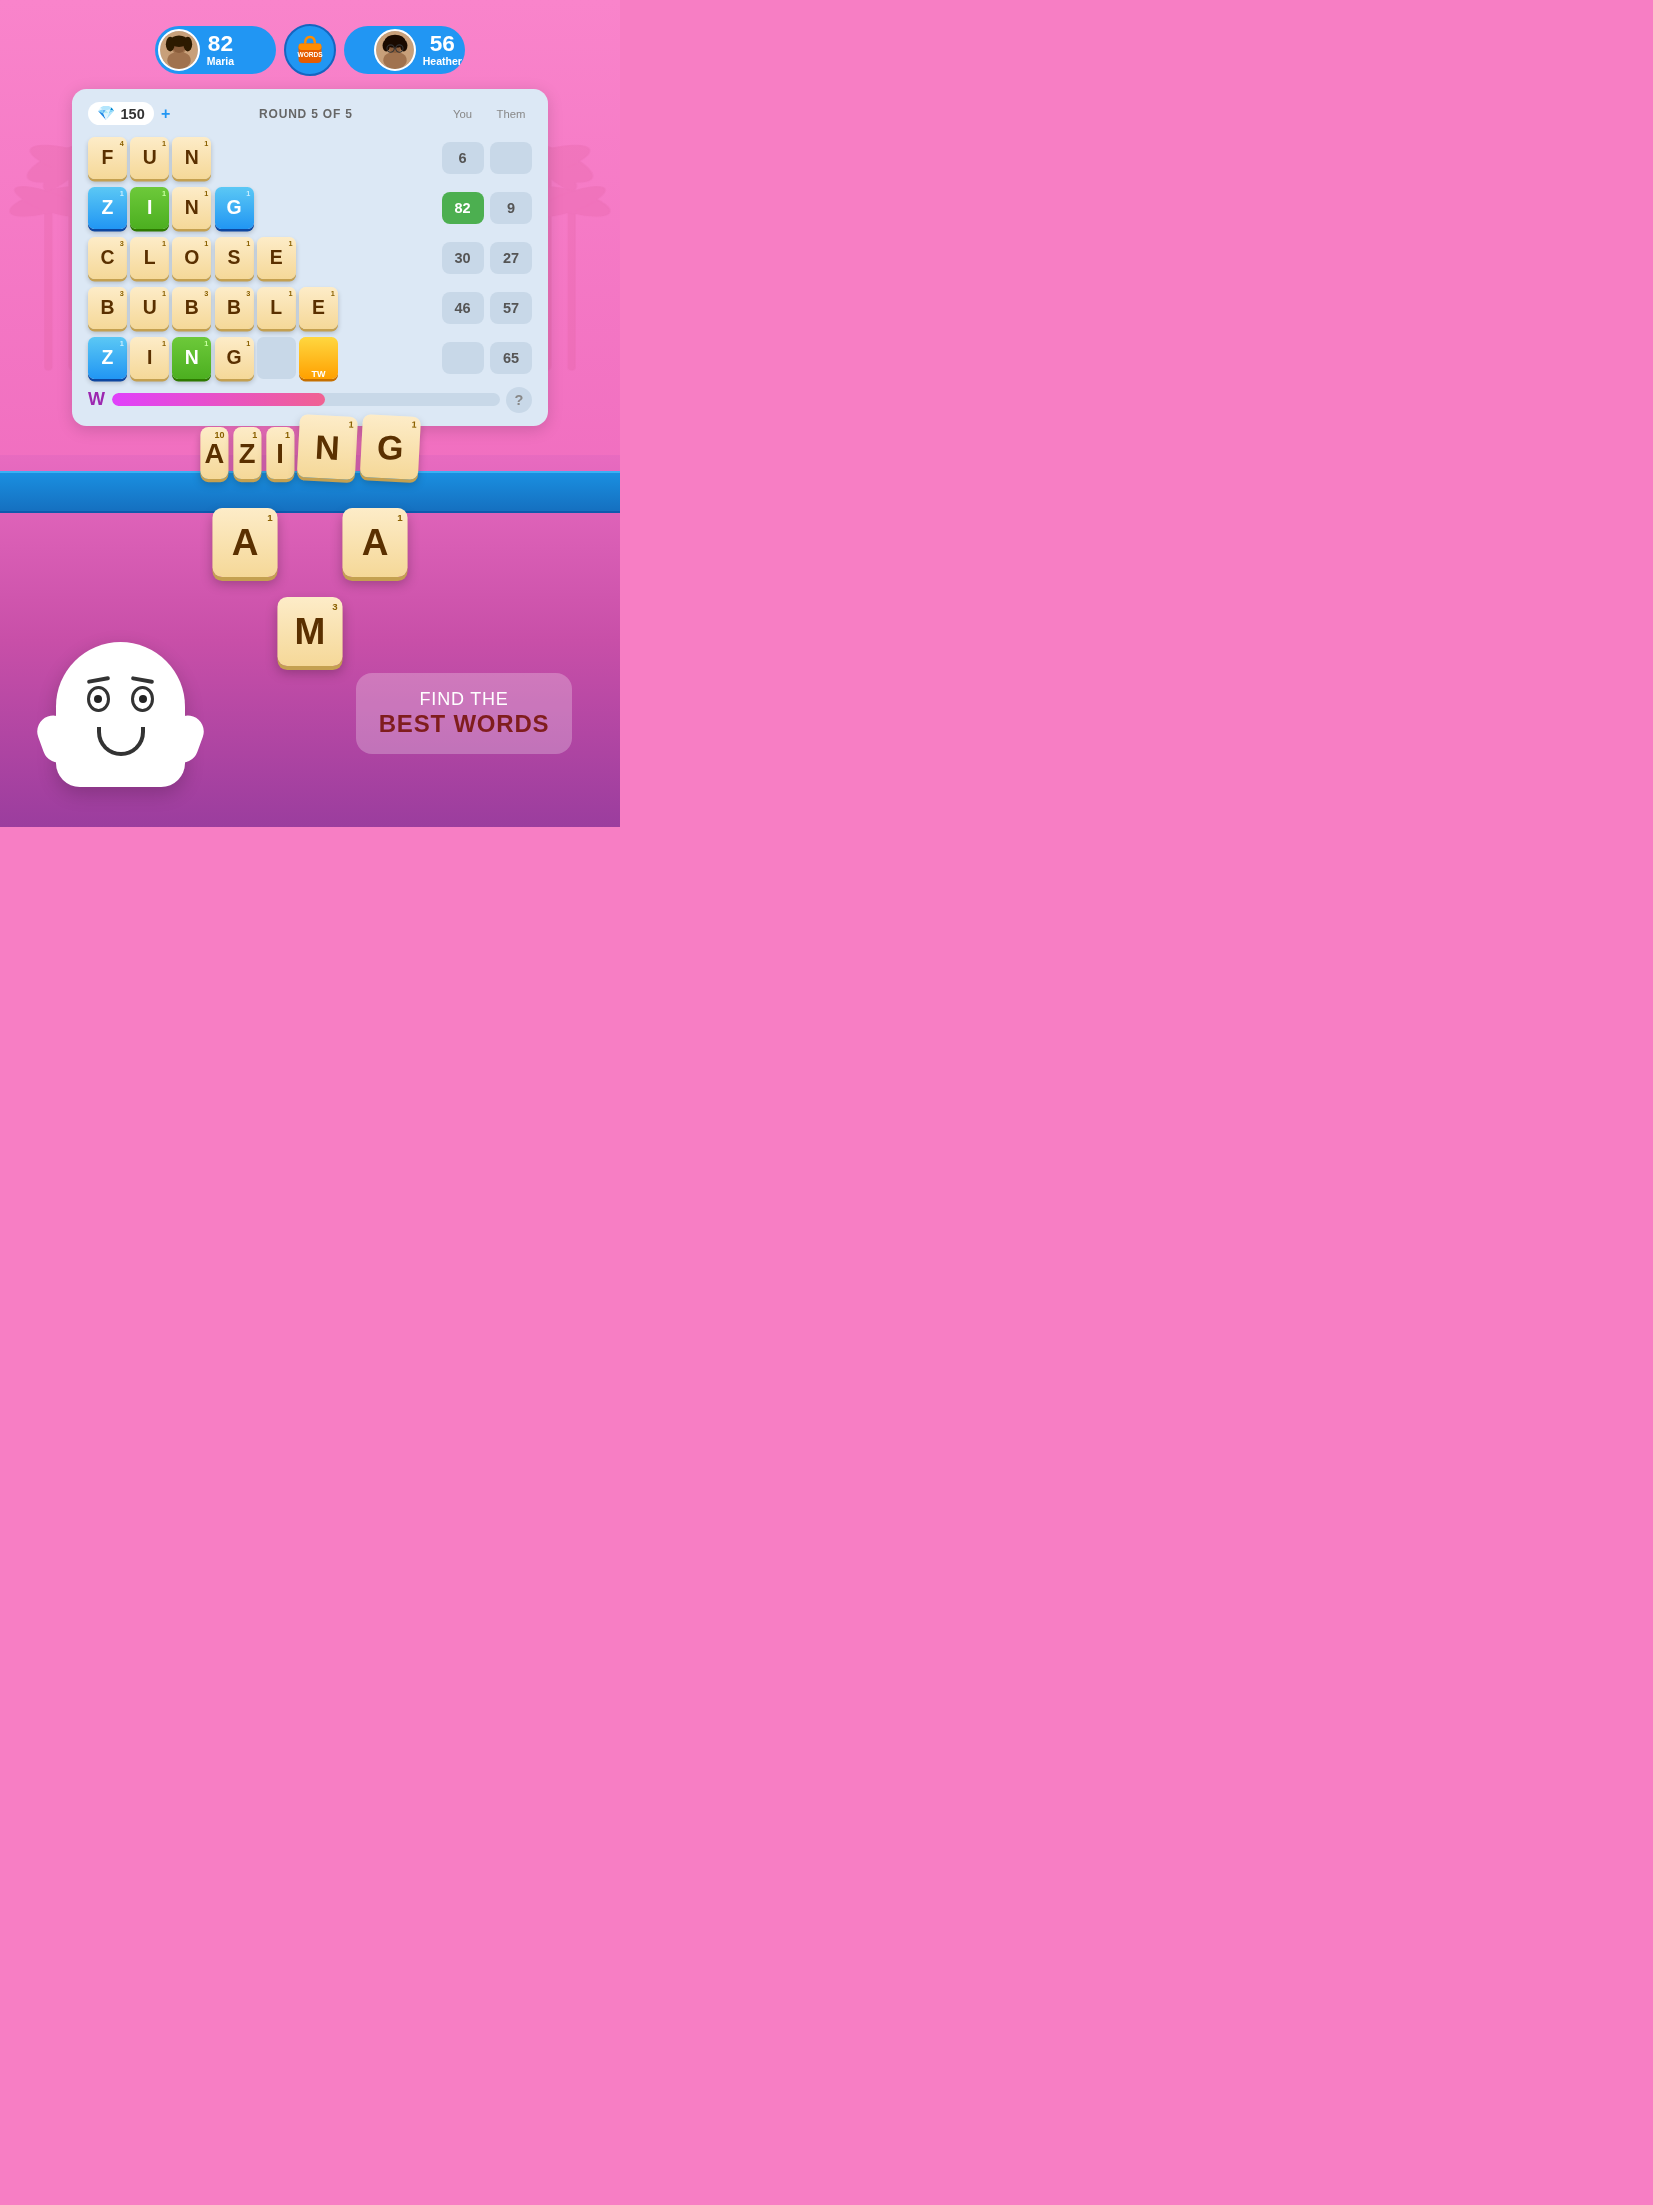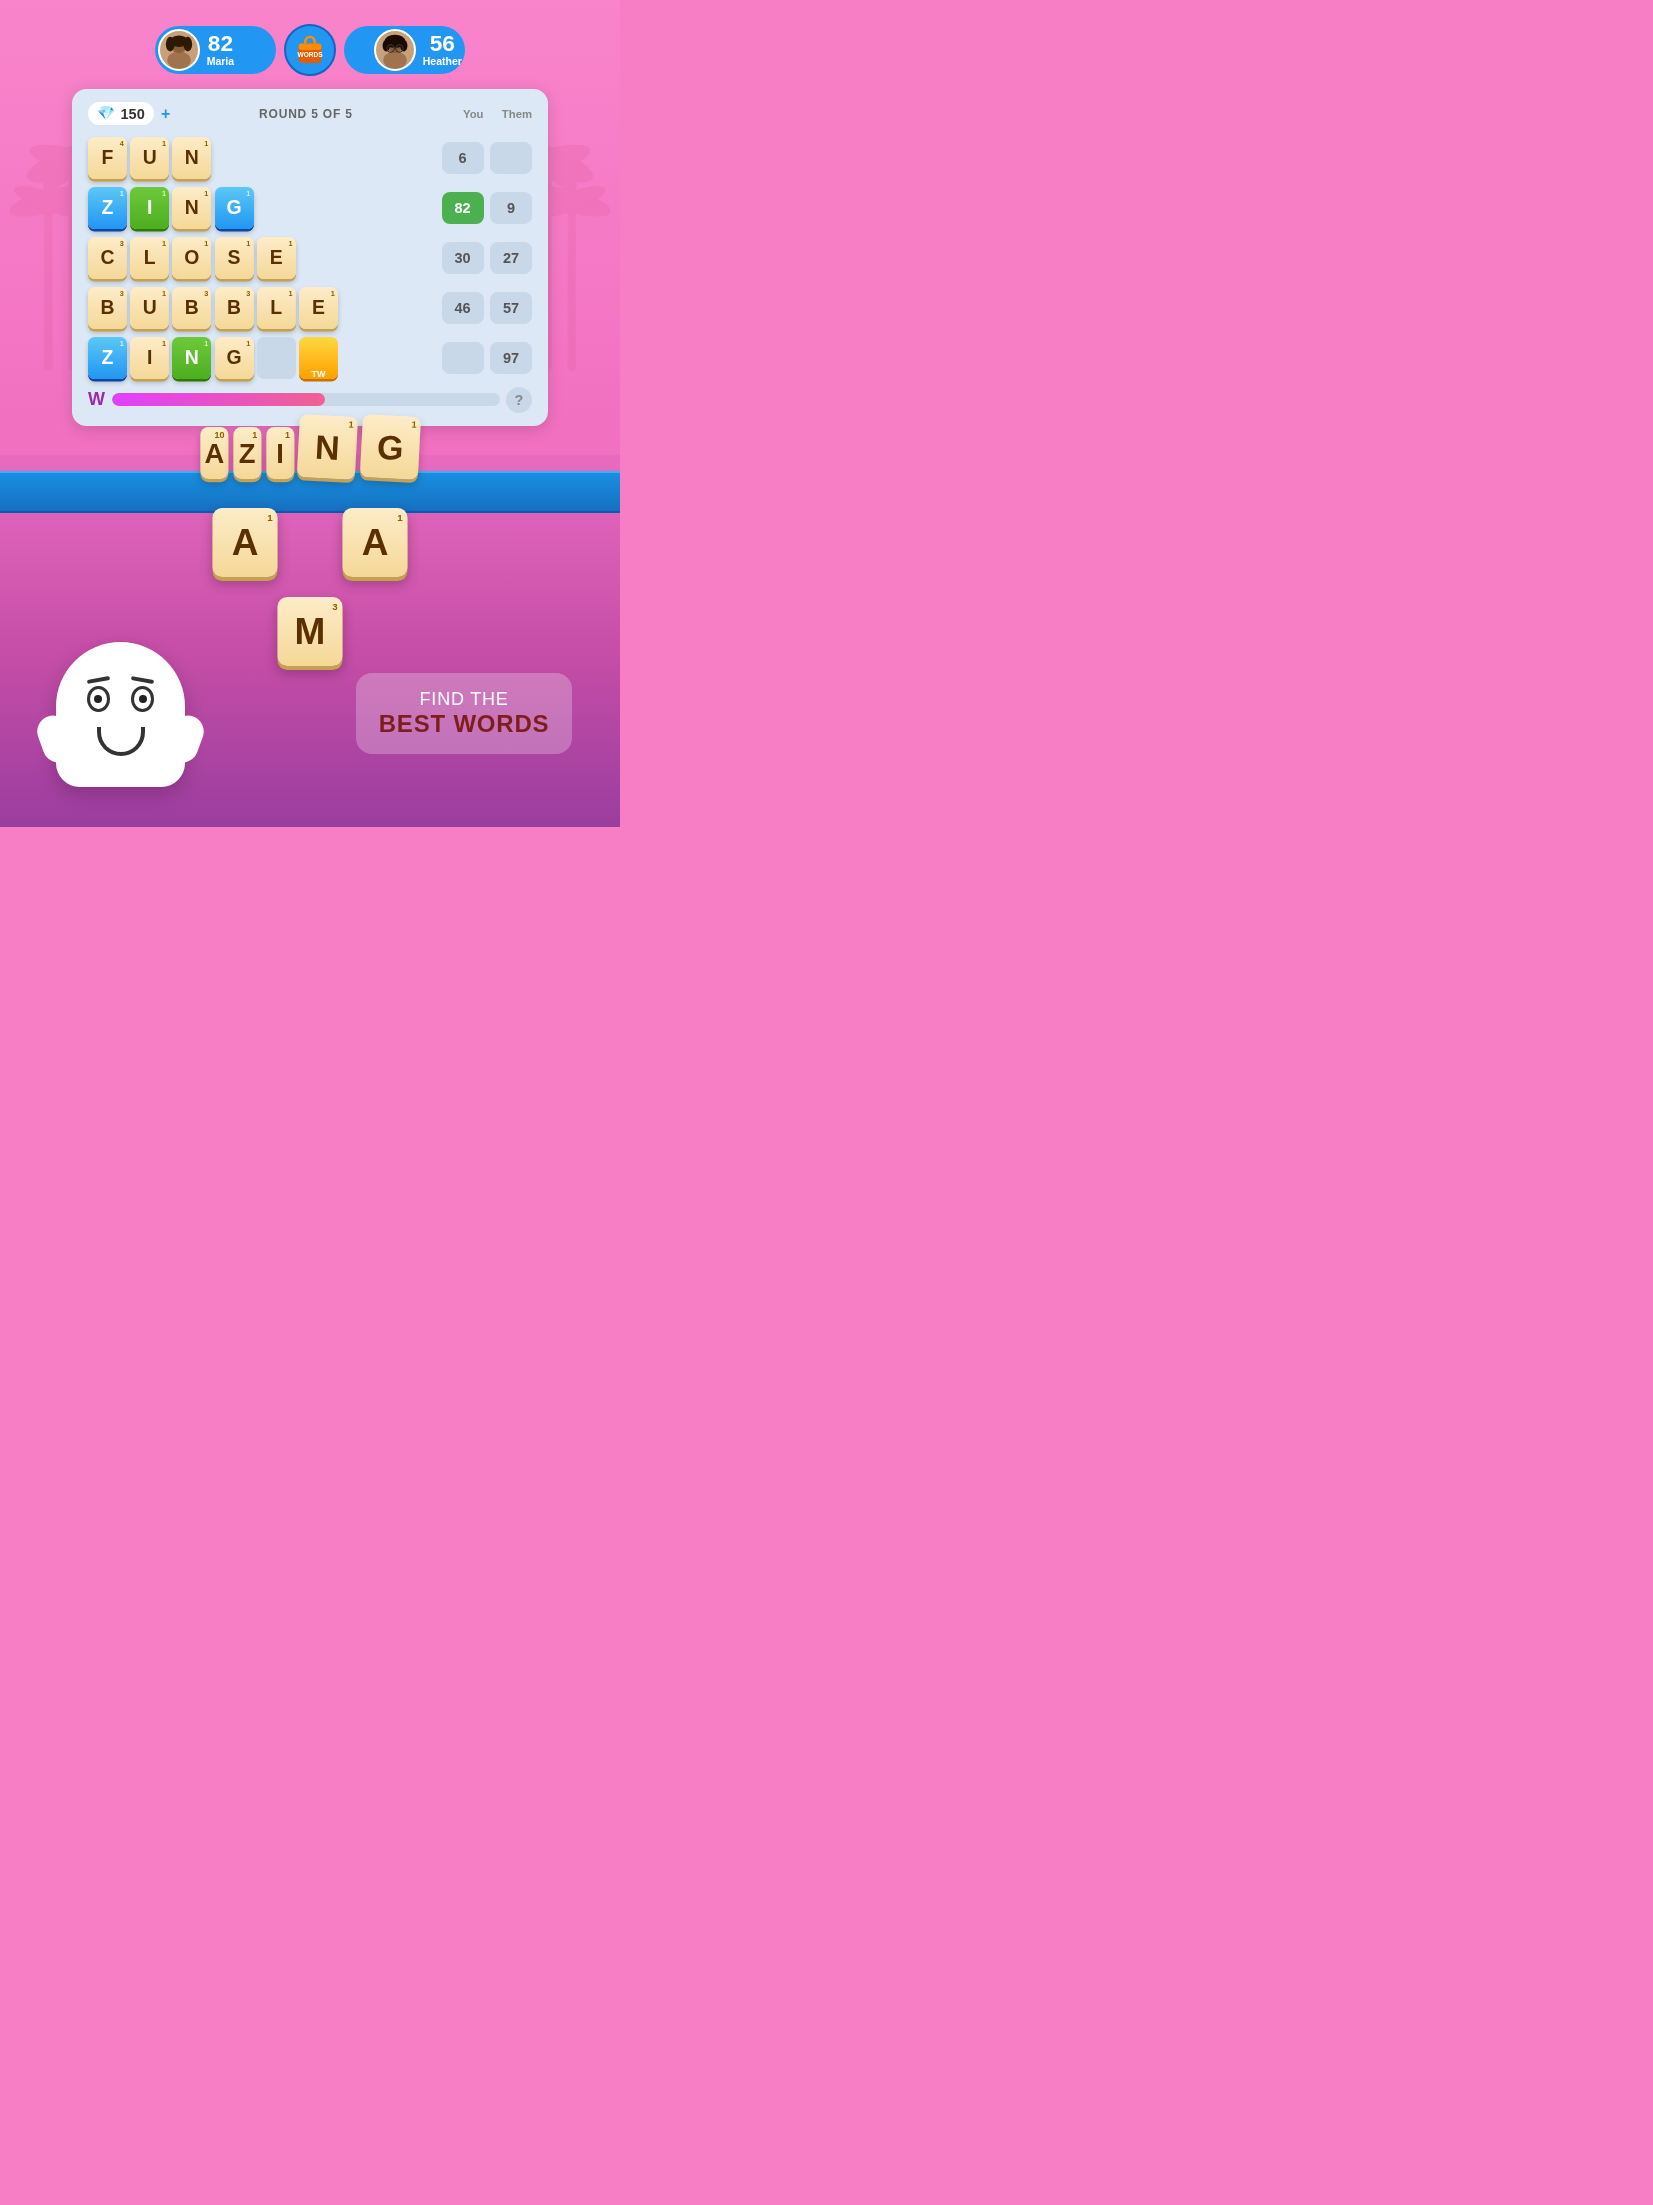--- a/index.html
+++ b/index.html
@@ -156,24 +156,24 @@
       font-weight: 700;
       color: #666;
       letter-spacing: 0.8px;
     }
     .col-headers {
       display: flex;
       gap: 6.5px;
     }
     .col-you, .col-them {
       font-size: 11.3px;
-      font-weight: 700;
+      font-weight: 400;
       color: #888;
       width: 42px;
-      text-align: right;
+      text-align: center;
     }
 
     
     .word-row {
       display: flex;
       align-items: center;
       margin-bottom: 8px;
       gap: 6.5px;
     }
     .tiles-area {
@@ -702,21 +702,21 @@
       <div class="tile">
           <span class="tile-points">1</span>
           <span class="tile-letter">G</span>
         </div>
       <div class="tile empty"></div>
       <div class="tile tw">
           <span class="tile-label" style="font-size:9px;font-weight:900;color:white;margin-top:32px;">TW</span>
         </div>
     </div>
     <div class="score-cell"></div>
-    <div class="score-cell">97</div>
+    <div class="score-cell">65</div>
   </div>
 
   <div class="timer-row">
     <span class="timer-w">W</span>
     <div class="timer-bar-bg">
       <div class="timer-bar-fill"></div>
     </div>
     <div class="help-btn">?</div>
   </div>
 </div>

